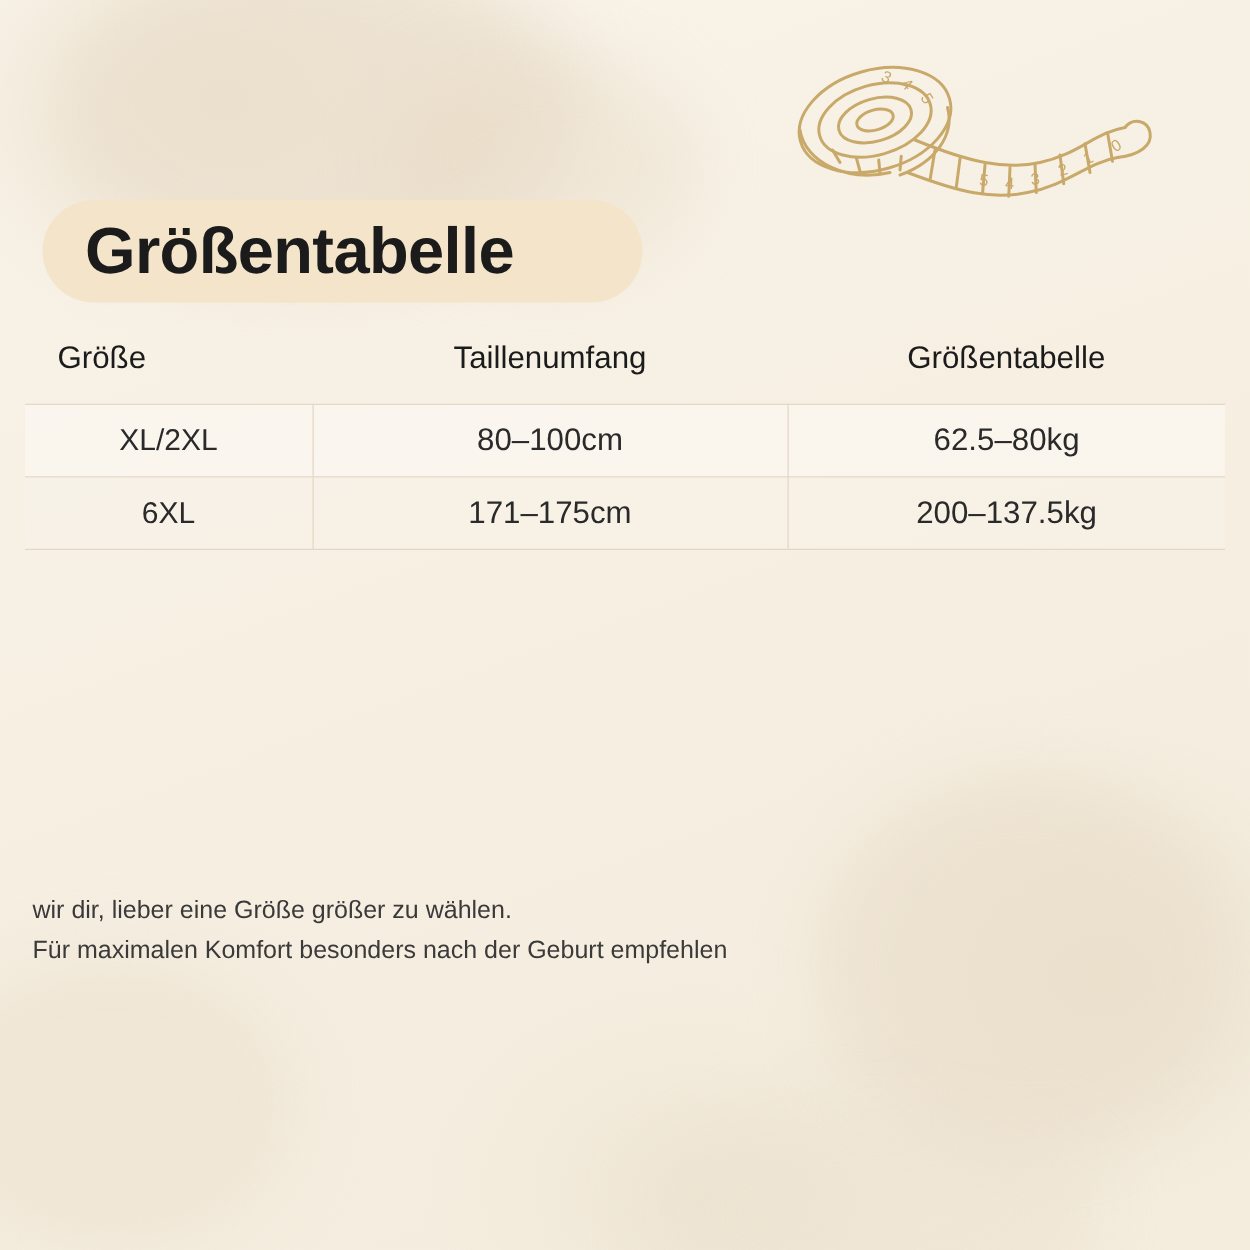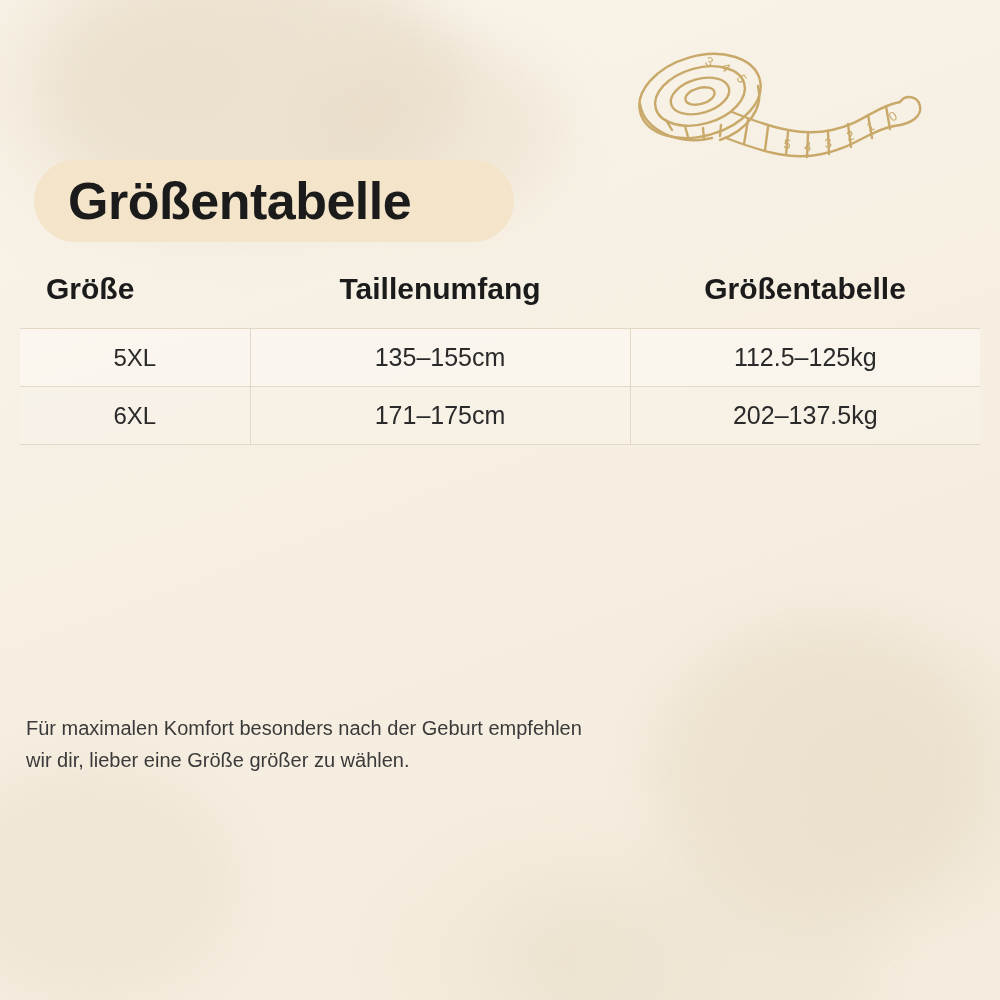--- a/index.html
+++ b/index.html
@@ -77,22 +77,22 @@
     top: 272px;
     width: 960px;
     border-collapse: collapse;
     table-layout: fixed;
   }
   .table col.c1 { width: 230px; }
   .table col.c2 { width: 380px; }
   .table col.c3 { width: 350px; }
 
   .table th {
-    font-size: 30px;
-    font-weight: bold;
+    font-size: 25px;
+    font-weight: normal;
     color: #1b1b1b;
     padding: 0 0 22px 0;
     text-align: center;
     background: transparent;
     border: none;
   }
   .table th.col-size { text-align: left; padding-left: 26px; }
 
   .table td {
     font-size: 25px;
@@ -188,30 +188,30 @@
     </colgroup>
     <thead>
       <tr>
         <th class="col-size">Größe</th>
         <th>Taillenumfang</th>
         <th>Größentabelle</th>
       </tr>
     </thead>
     <tbody>
       <tr>
-        <td class="cell-size">5XL</td>
-        <td class="cell-waist">135–155cm</td>
-        <td>112.5–125kg</td>
+        <td class="cell-size">XL/2XL</td>
+        <td class="cell-waist">80–100cm</td>
+        <td>62.5–80kg</td>
       </tr>
       <tr>
         <td class="cell-size">6XL</td>
         <td class="cell-waist">171–175cm</td>
-        <td>202–137.5kg</td>
+        <td>200–137.5kg</td>
       </tr>
     </tbody>
   </table>
 
   <div class="note">
+    <div>wir dir, lieber eine Größe größer zu wählen.</div>
     <div>Für maximalen Komfort besonders nach der Geburt empfehlen</div>
-    <div>wir dir, lieber eine Größe größer zu wählen.</div>
   </div>
 
 </div>
 
 </body></html>

